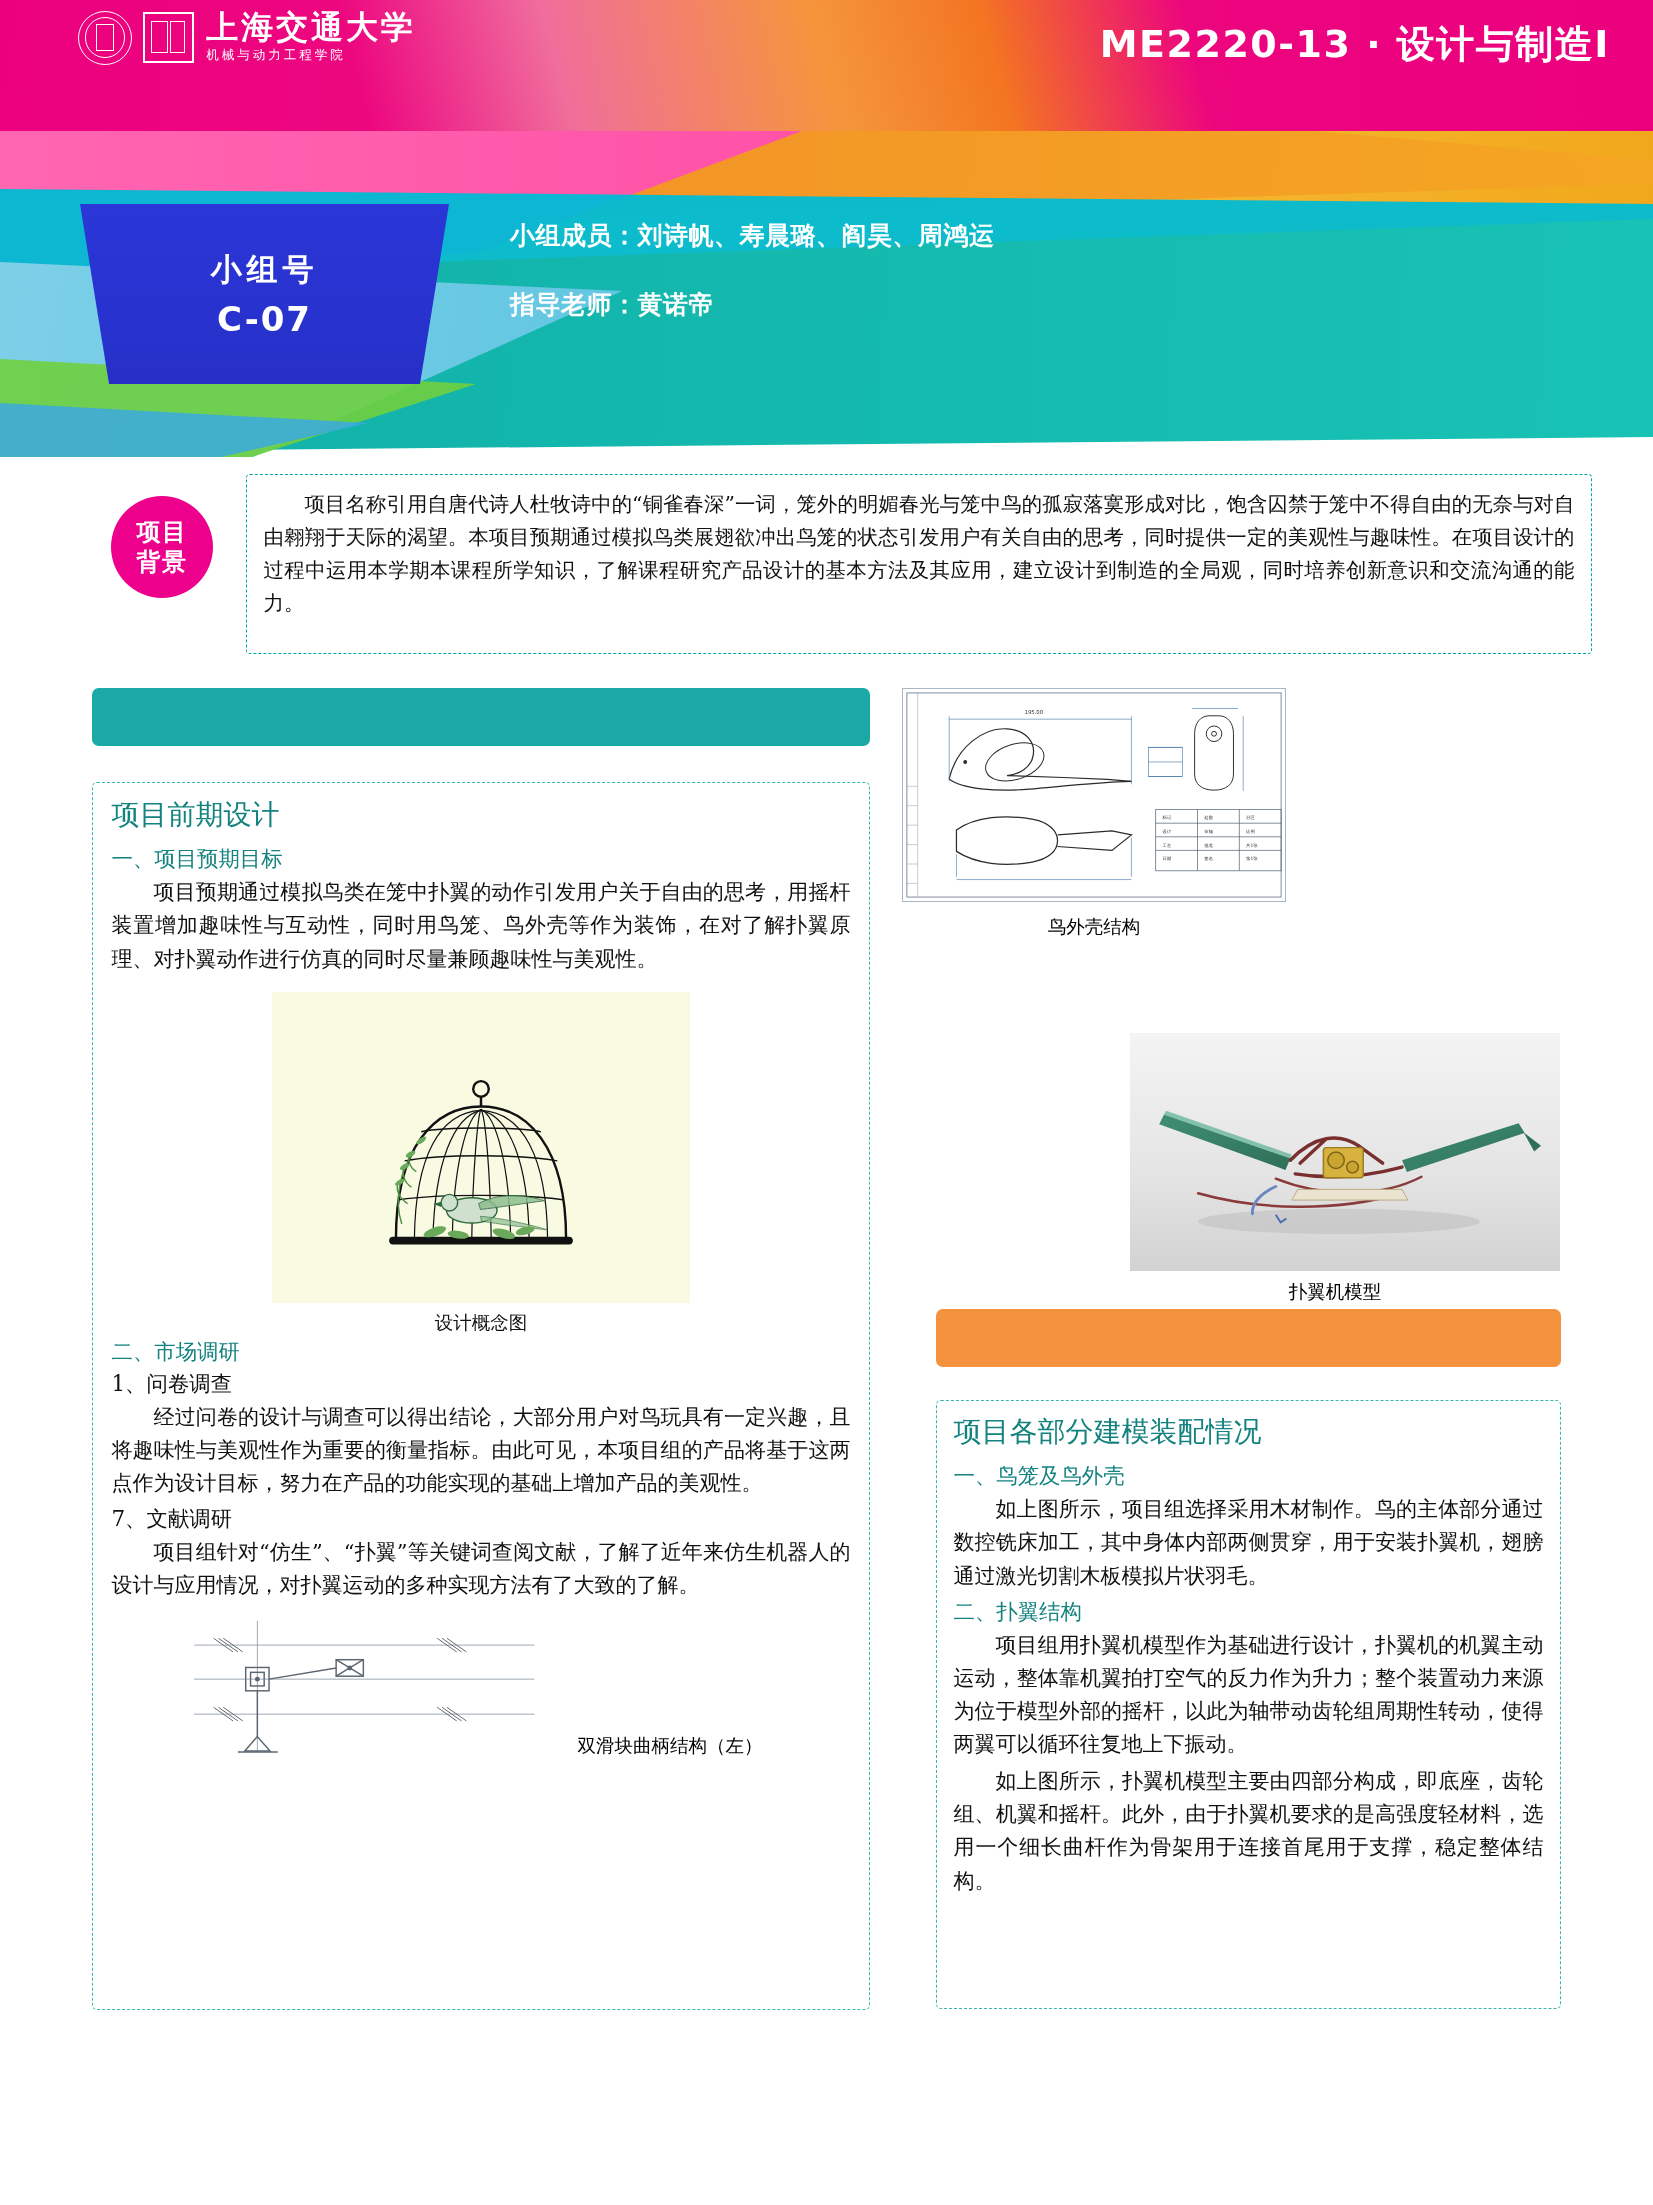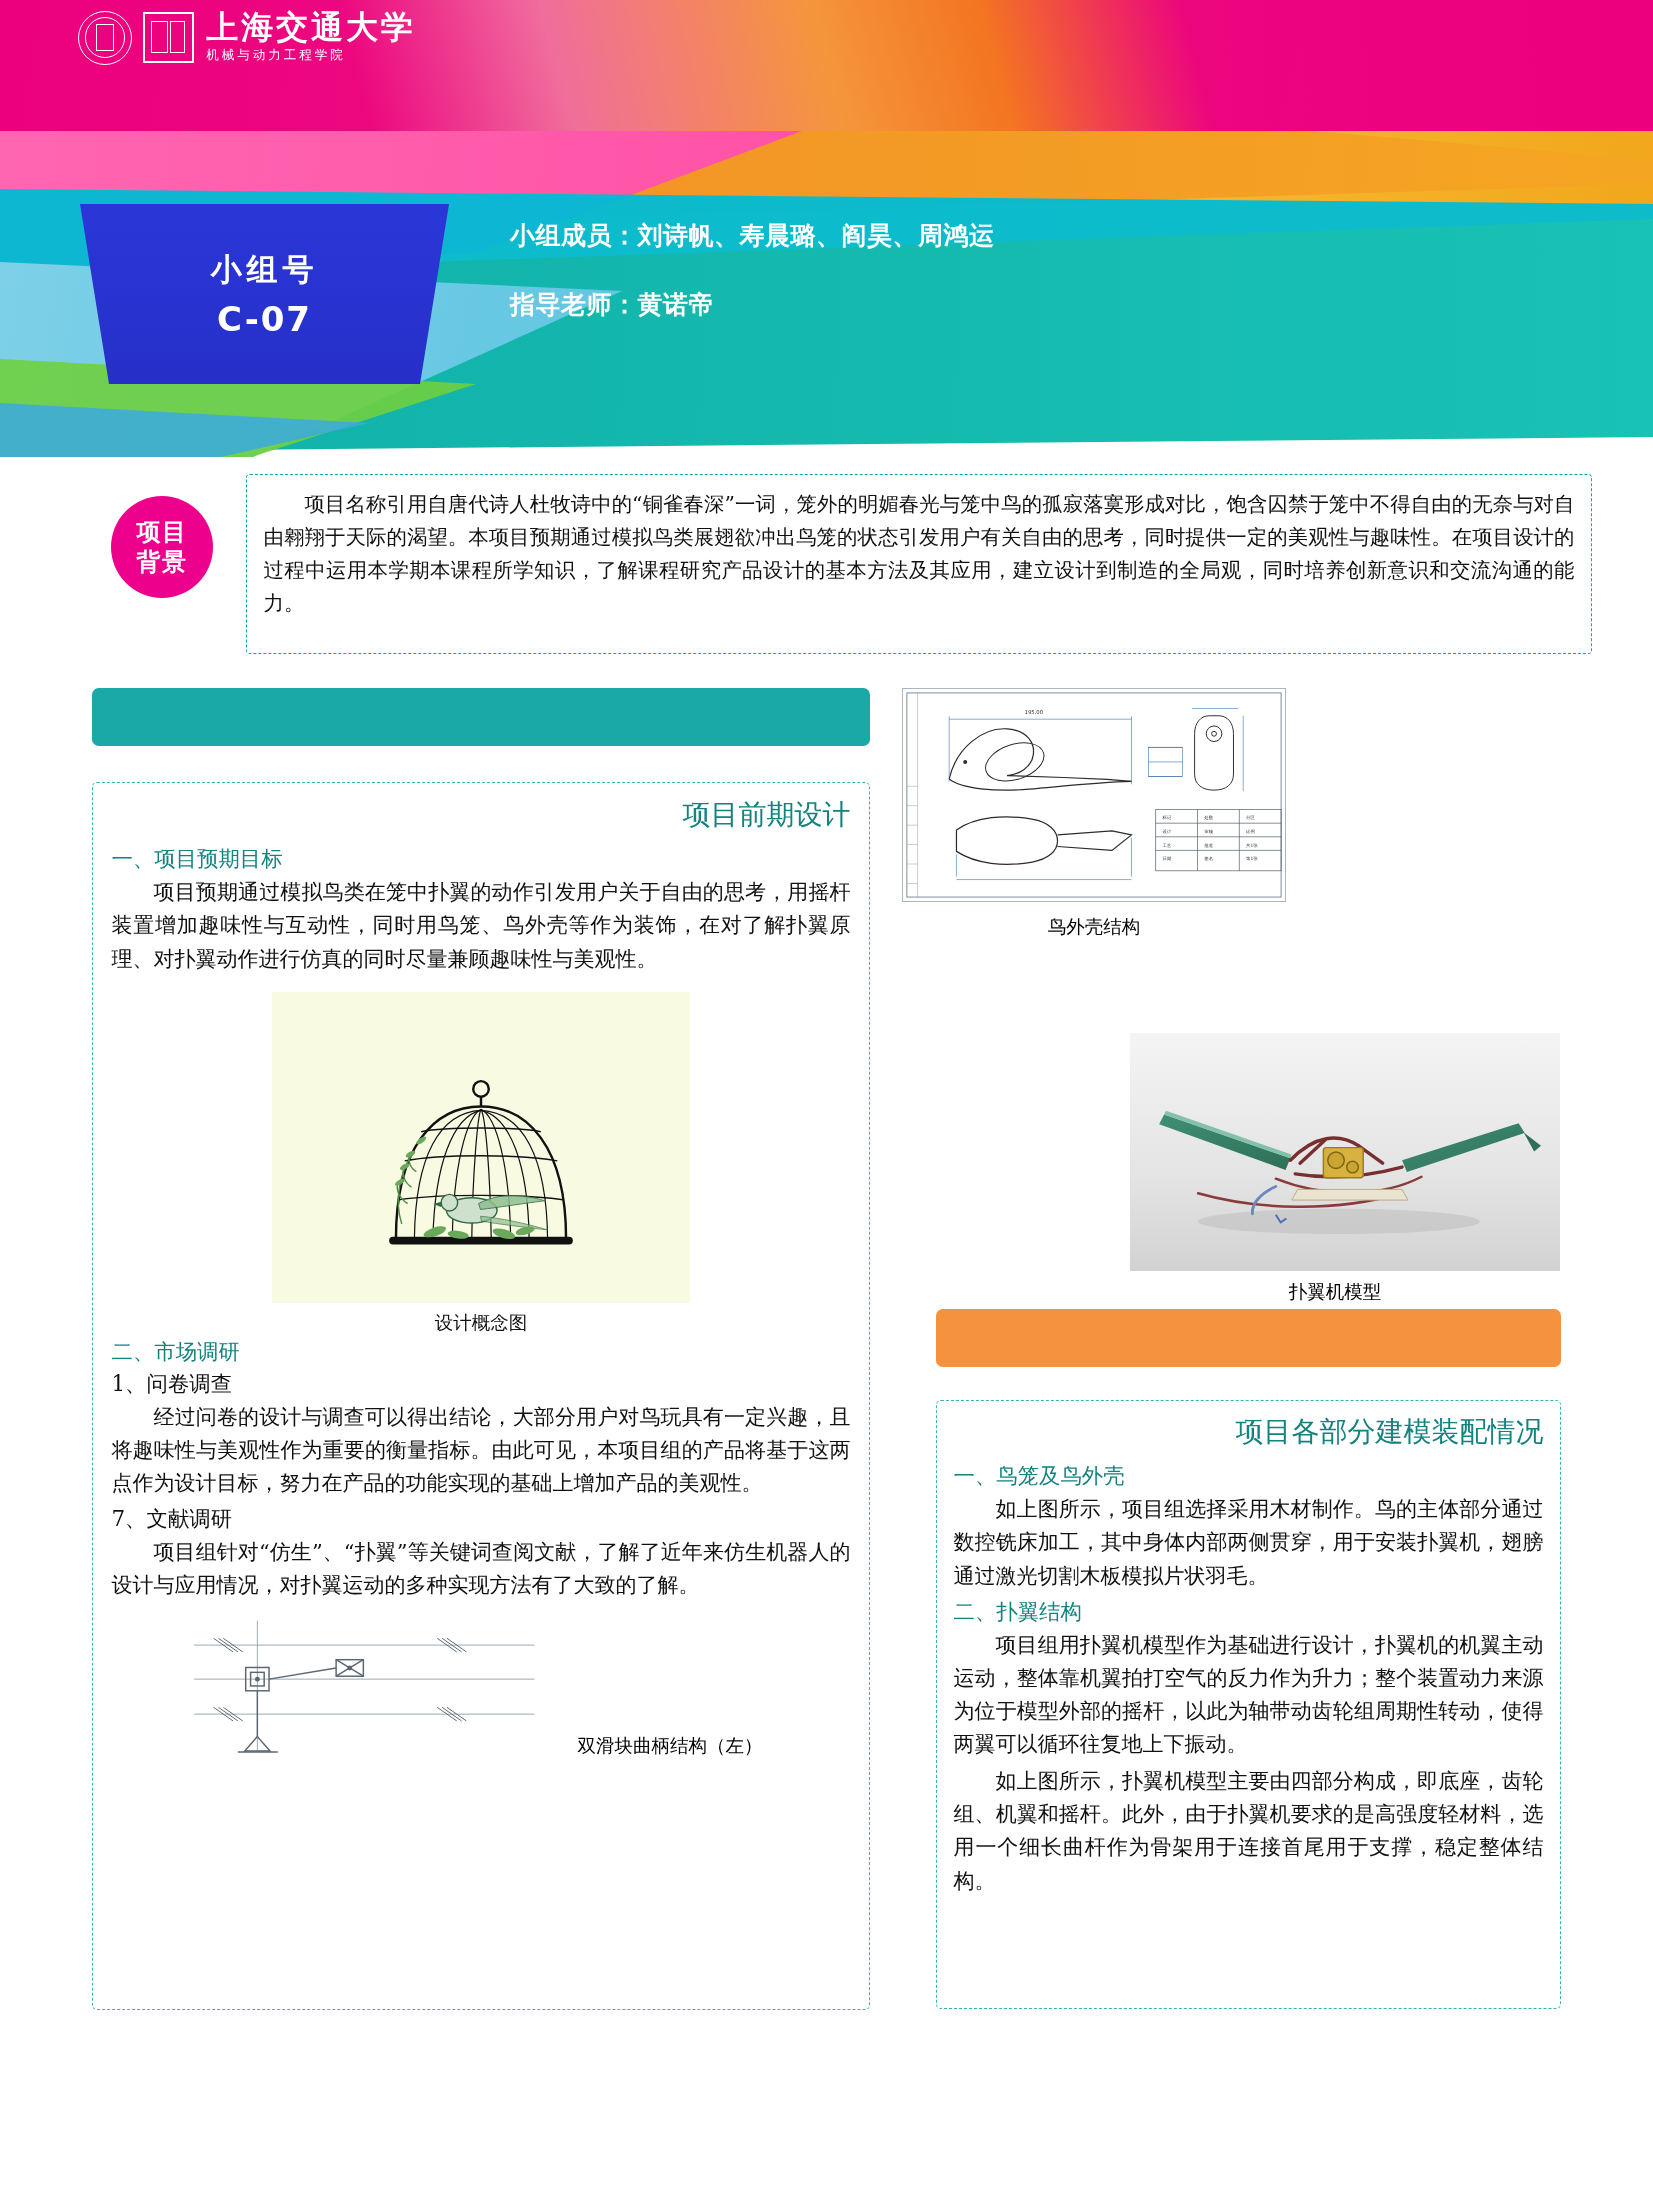--- a/index.html
+++ b/index.html
@@ -261,21 +261,21 @@
     top: 1400px;
     width: 625px;
     height: 609px;
     border: 1.5px dashed #33b5b0;
     border-radius: 4.9px;
     box-sizing: border-box;
     padding: 11.7px 16.5px;
     background: #ffffff;
   }
   .sec-title {
-    text-align: right;
+    text-align: left;
     font-size: 28px;
     color: #14837f;
     font-family: "DejaVu Serif", serif;
     margin-bottom: 10.7px;
   }
   .sub-title {
     font-size: 21.4px;
     color: #14837f;
     font-family: "DejaVu Serif", serif;
     margin: 1.9px 0 2.9px 0;
@@ -382,20 +382,21 @@
 
   <div class="logo-area">
     <div class="logo-seal"></div>
     <div class="logo-square"></div>
     <div class="logo-text">
       <div class="logo-cn">上海交通大学</div>
       <div class="logo-sub">机械与动力工程学院</div>
     </div>
   </div>
 
+  <div class="header-title">ME2220-13  ·  设计与制造Ⅰ</div>
 </div>
 
 <div class="band-wrap">
   <div class="band b1"></div>
   <div class="band b8"></div>
   <div class="band b2"></div>
   <div class="band b3"></div>
   <div class="band b4"></div>
   <div class="band b5"></div>
   <div class="band b6"></div>

